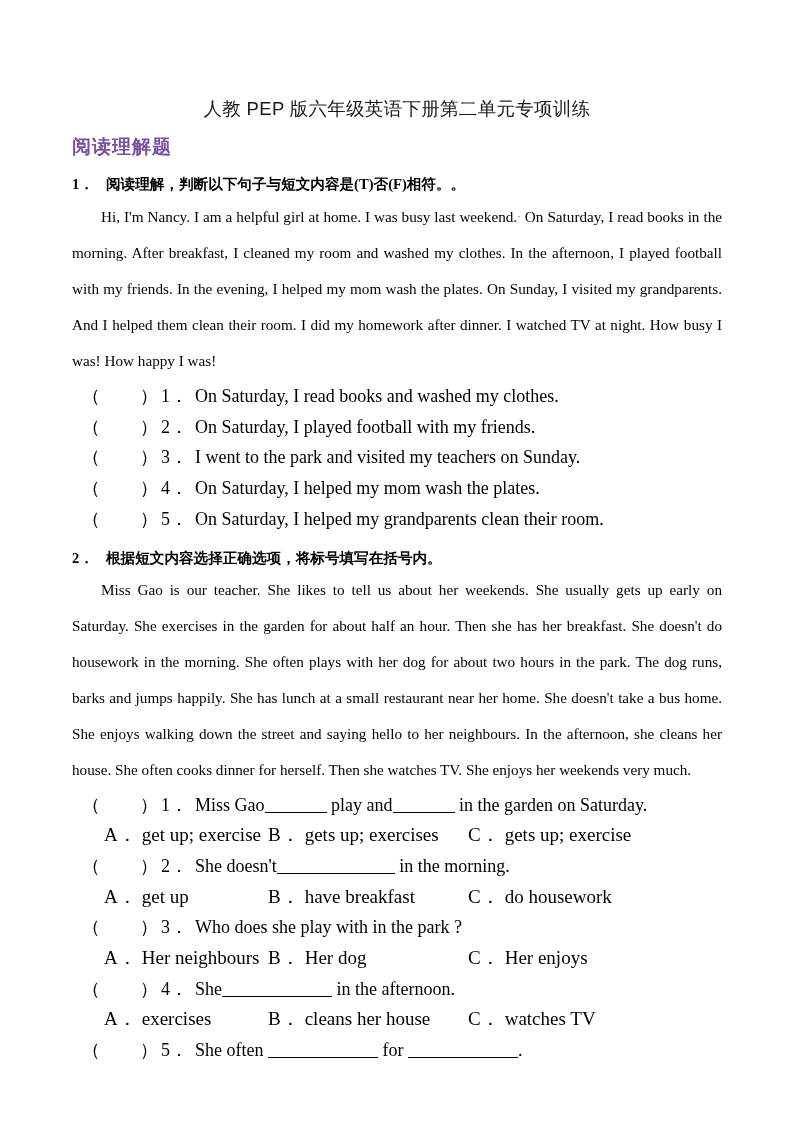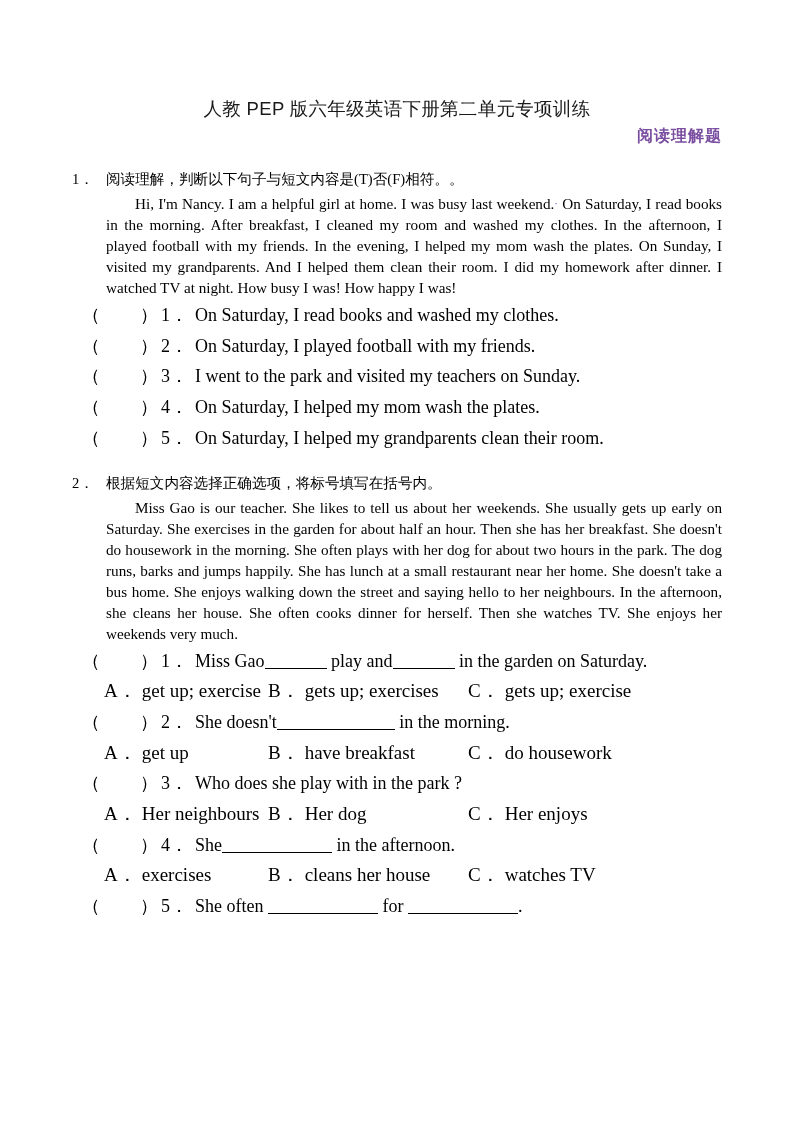--- a/index.html
+++ b/index.html
@@ -36,48 +36,49 @@
     line-height: 26px;
     text-align: center;
     letter-spacing: 0.3px;
     color: #1a1a1a;
     margin-top: 96px;
     white-space: nowrap;
   }
   .doc-subtitle {
     font-family: "Liberation Serif", "DejaVu Serif", serif;
     font-weight: bold;
-    font-size: 16px;
+    font-size: 19px;
     line-height: 28px;
-    text-align: right;
+    text-align: left;
     color: #7a4ea0;
+    margin-top: 11px;
     letter-spacing: 1px;
   }
 
   
   .section-prompt {
     font-size: 14.6px;
     line-height: 21px;
-    margin-top: 19px;
-    white-space: nowrap;
+    margin-top: 13px;
+    white-space: nowrap;
+    font-weight: bold;
   }
   .section-prompt .sec-num {
     display: inline-block;
     min-width: 34px;
   }
 
   
   .passage {
     font-size: 15.2px;
-    line-height: 21px;
+    line-height: 36px;
     text-align: justify;
     text-justify: inter-word;
     margin-top: 3px;
     text-indent: 29px;
-    margin-left: 34px;
   }
   .passage .edit-mark {
     color: #6a4ea8;
     font-size: 11px;
     vertical-align: 2px;
     letter-spacing: 0;
   }
 
   
   .q-list { margin-top: 2px; }

